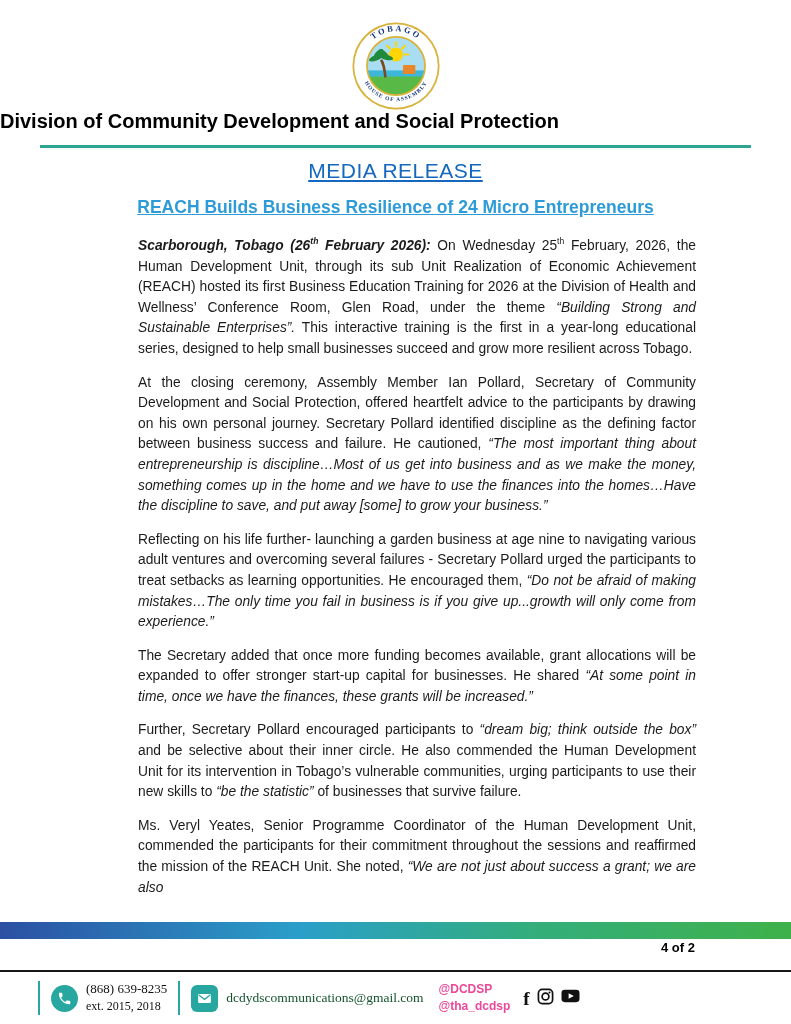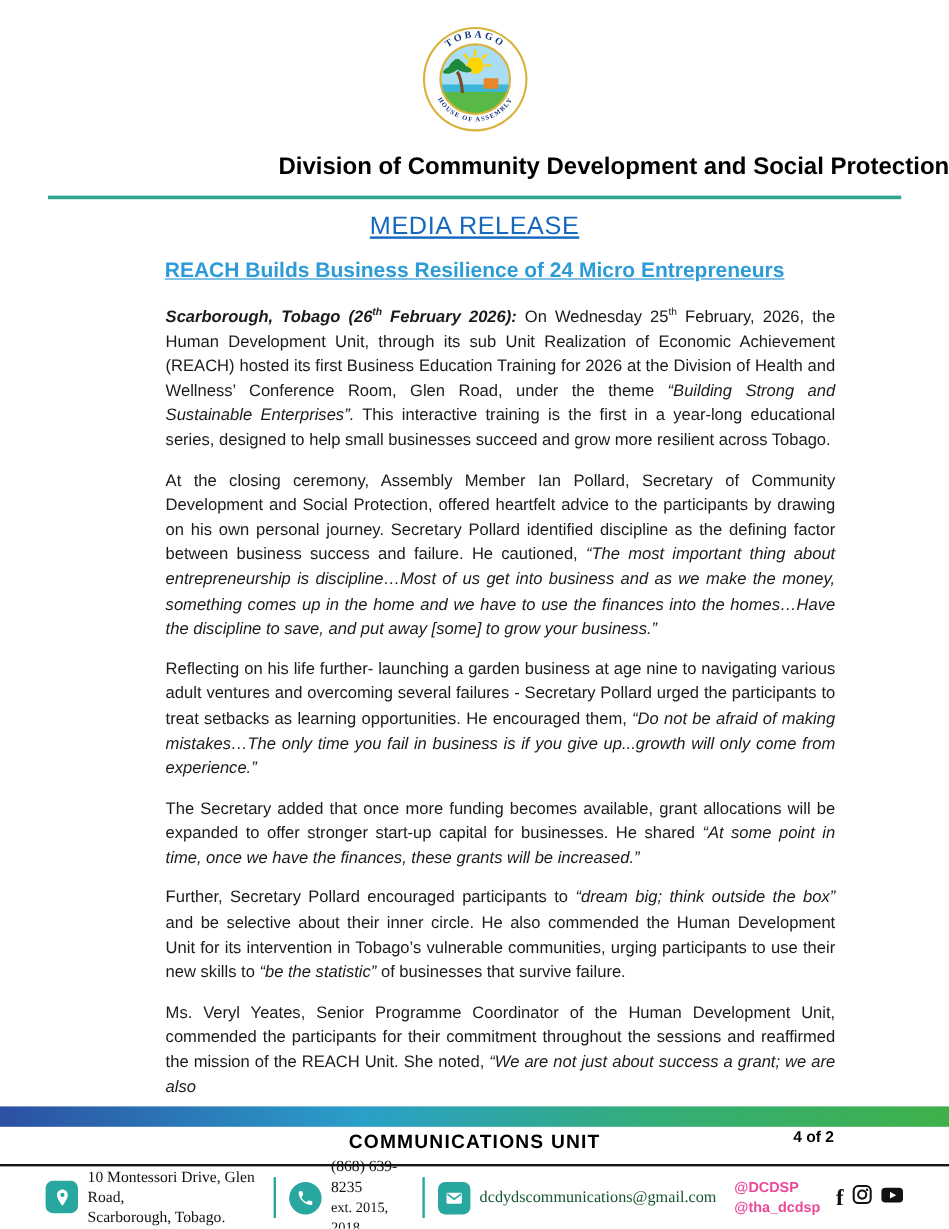--- a/index.html
+++ b/index.html
@@ -4,21 +4,21 @@
 <style>
   * { margin:0; padding:0; box-sizing:border-box; }
   html,body { background:#ffffff; }
   .page {
     width:791px; height:1024px; position:relative; background:#fff;
     font-family:"Liberation Sans", sans-serif; color:#1a1a1a; overflow:hidden;
     margin:0 auto;
   }
   .logo-wrap { padding-top:22px; display:flex; justify-content:center; }
   .division-title {
-    margin-top:18px; text-align:right; font-size:20px; font-weight:bold; color:#000;
+    text-align:left; font-size:20px; font-weight:bold; color:#000;
   }
   .rule { margin:12px 40px 0; height:3px; background:var(--rule-teal,#2fa493); }
   .media-release {
     margin-top:11px; text-align:center; font-size:21px; font-weight:normal;
     color:var(--title-blue,#1568bd); text-decoration:underline; letter-spacing:.5px;
   }
   .headline {
     margin-top:14px; text-align:center; font-size:17.5px; font-weight:bold;
     color:var(--headline-blue,#2d9bd8);
     text-decoration:underline;
@@ -118,36 +118,24 @@
   <main class="body">
       <p class="para"><span class="b i">Scarborough, Tobago (26</span><sup class="b i">th</sup><span class="b i"> February 2026): </span><span>On Wednesday 25</span><sup>th</sup><span> February, 2026, the Human Development Unit, through its sub Unit Realization of Economic Achievement (REACH) hosted its first Business Education Training for 2026 at the Division of Health and Wellness’ Conference Room, Glen Road, under the theme </span><span class="i">“Building Strong and Sustainable Enterprises”.</span><span> This interactive training is the first in a year-long educational series, designed to help small businesses succeed and grow more resilient across Tobago.</span></p>
       <p class="para"><span>At the closing ceremony, Assembly Member Ian Pollard, Secretary of Community Development and Social Protection, offered heartfelt advice to the participants by drawing on his own personal journey. Secretary Pollard identified discipline as the defining factor between business success and failure. He cautioned, </span><span class="i">“The most important thing about entrepreneurship is discipline…Most of us get into business and as we make the money, something comes up in the home and we have to use the finances into the homes…Have the discipline to save, and put away [some] to grow your business.”</span></p>
       <p class="para"><span>Reflecting on his life further- launching a garden business at age nine to navigating various adult ventures and overcoming several failures - Secretary Pollard urged the participants to treat setbacks as learning opportunities. He encouraged them, </span><span class="i">“Do not be afraid of making mistakes…The only time you fail in business is if you give up...growth will only come from experience.”</span></p>
       <p class="para"><span>The Secretary added that once more funding becomes available, grant allocations will be expanded to offer stronger start-up capital for businesses. He shared </span><span class="i">“At some point in time, once we have the finances, these grants will be increased.”</span></p>
       <p class="para"><span>Further, Secretary Pollard encouraged participants to </span><span class="i">“dream big; think outside the box”</span><span> and be selective about their inner circle. He also commended the Human Development Unit for its intervention in Tobago’s vulnerable communities, urging participants to use their new skills to </span><span class="i">“be the statistic”</span><span> of businesses that survive failure.</span></p>
       <p class="para"><span>Ms. Veryl Yeates, Senior Programme Coordinator of the Human Development Unit, commended the participants for their commitment throughout the sessions and reaffirmed the mission of the REACH Unit. She noted, </span><span class="i">“We are not just about success a grant; we are also</span></p>
     </main>
 
   <div class="grad-bar"></div>
-  <div class="comms-title">COMMUNICATIONS UNIT</div>
   <div class="page-num">4 of 2</div>
 
   <div class="contact-strip">
 
-    <div class="contact-item">
-      <span class="cicon rounded">
-        <svg viewBox="0 0 24 24" width="18" height="18">
-            <path fill="#fff" d="M12 3c-3.3 0-6 2.7-6 6 0 4.5 6 12 6 12s6-7.5 6-12c0-3.3-2.7-6-6-6zm0 8.4A2.4 2.4 0 1 1 12 6.6a2.4 2.4 0 0 1 0 4.8z"></path>
-          </svg>
-      </span>
-      <span class="ctext">
-        <span>10 Montessori Drive, Glen Road,</span><br>
-        <span>Scarborough, Tobago.</span>
-      </span>
-    </div>
 
     <div class="vsep"></div>
 
     <div class="contact-item">
       <span class="cicon circle">
         <svg viewBox="0 0 24 24" width="15" height="15">
             <path fill="#fff" d="M6.6 10.8c1.5 2.9 3.8 5.2 6.7 6.7l2.2-2.2c.3-.3.7-.4 1-.3 1.2.4 2.4.6 3.7.6.5 0 1 .4 1 1V20c0 .5-.5 1-1 1C10.8 21 3 13.2 3 3.8c0-.5.5-1 1-1h3.4c.6 0 1 .5 1 1 0 1.3.2 2.5.6 3.7.1.3 0 .7-.3 1l-2.1 2.3z"></path>
           </svg>
       </span>
       <span class="ctext">

